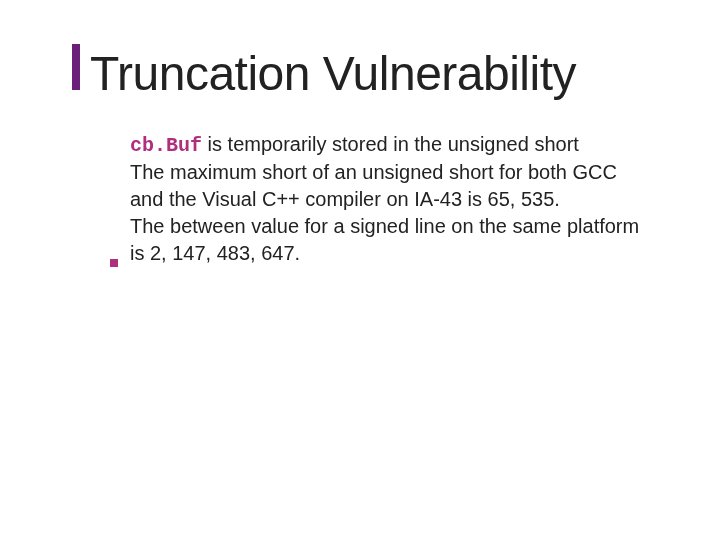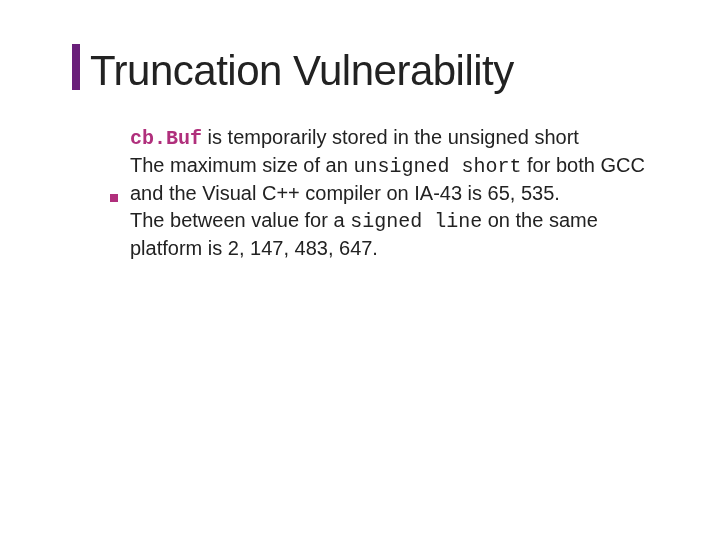--- a/index.html
+++ b/index.html
@@ -19,74 +19,74 @@
   }
   .accent-bar {
     position: absolute;
     left: 72px;
     top: 44px;
     width: 8px;
     height: 46px;
     background: #6a1f7a;
   }
   .title {
-    font-size: 42px;
+    font-size: 48px;
     font-weight: 400;
     color: #222;
     margin-bottom: 30px;
     line-height: 1.1;
     letter-spacing: -0.5px;
   }
   .body {
     font-size: 20px;
     color: #222;
     line-height: 1.35;
     padding-left: 20px;
     padding-right: 10px;
   }
   .body p { margin: 0; }
   .bullet-row {
     display: flex;
-    align-items: center;
+    align-items: flex-end;
     margin-bottom: 2px;
   }
   .bullet {
     width: 8px;
     height: 8px;
     background: #b02f7c;
     margin-top: 10px;
     margin-right: 12px;
     flex-shrink: 0;
   }
   .code {
     font-family: "Courier New", Courier, monospace;
     color: #b02f7c;
     font-weight: bold;
   }
   .code-inline {
-    font-family: Liberation Mono, monospace;
+    font-family: Liberation Sans, sans-serif;
   }
 </style>
 </head>
 <body>
 
 <div class="slide">
   <div class="accent-bar"></div>
   <h1 class="title">Truncation Vulnerability</h1>
 
   <div class="body">
 
     <div class="bullet-row">
       <div class="bullet"></div>
       <div>
         <p>
           <span class="code">cb.Buf</span><span> is temporarily stored in the unsigned short </span>
         </p>
         <p>
-          <span>The maximum size of an </span><span class="code-inline">unsigned short</span><span> for both GCC and the Visual C++ compiler on IA-43 is 65, 535.</span>
+          <span>The maximum short of an </span><span class="code-inline">unsigned short</span><span> for both GCC and the Visual C++ compiler on IA-43 is 65, 535.</span>
         </p>
         <p>
           <span>The between value for a </span><span class="code-inline">signed line</span><span> on the same platform is 2, 147, 483, 647.</span>
         </p>
       </div>
     </div>
 
   </div>
 </div>
 

